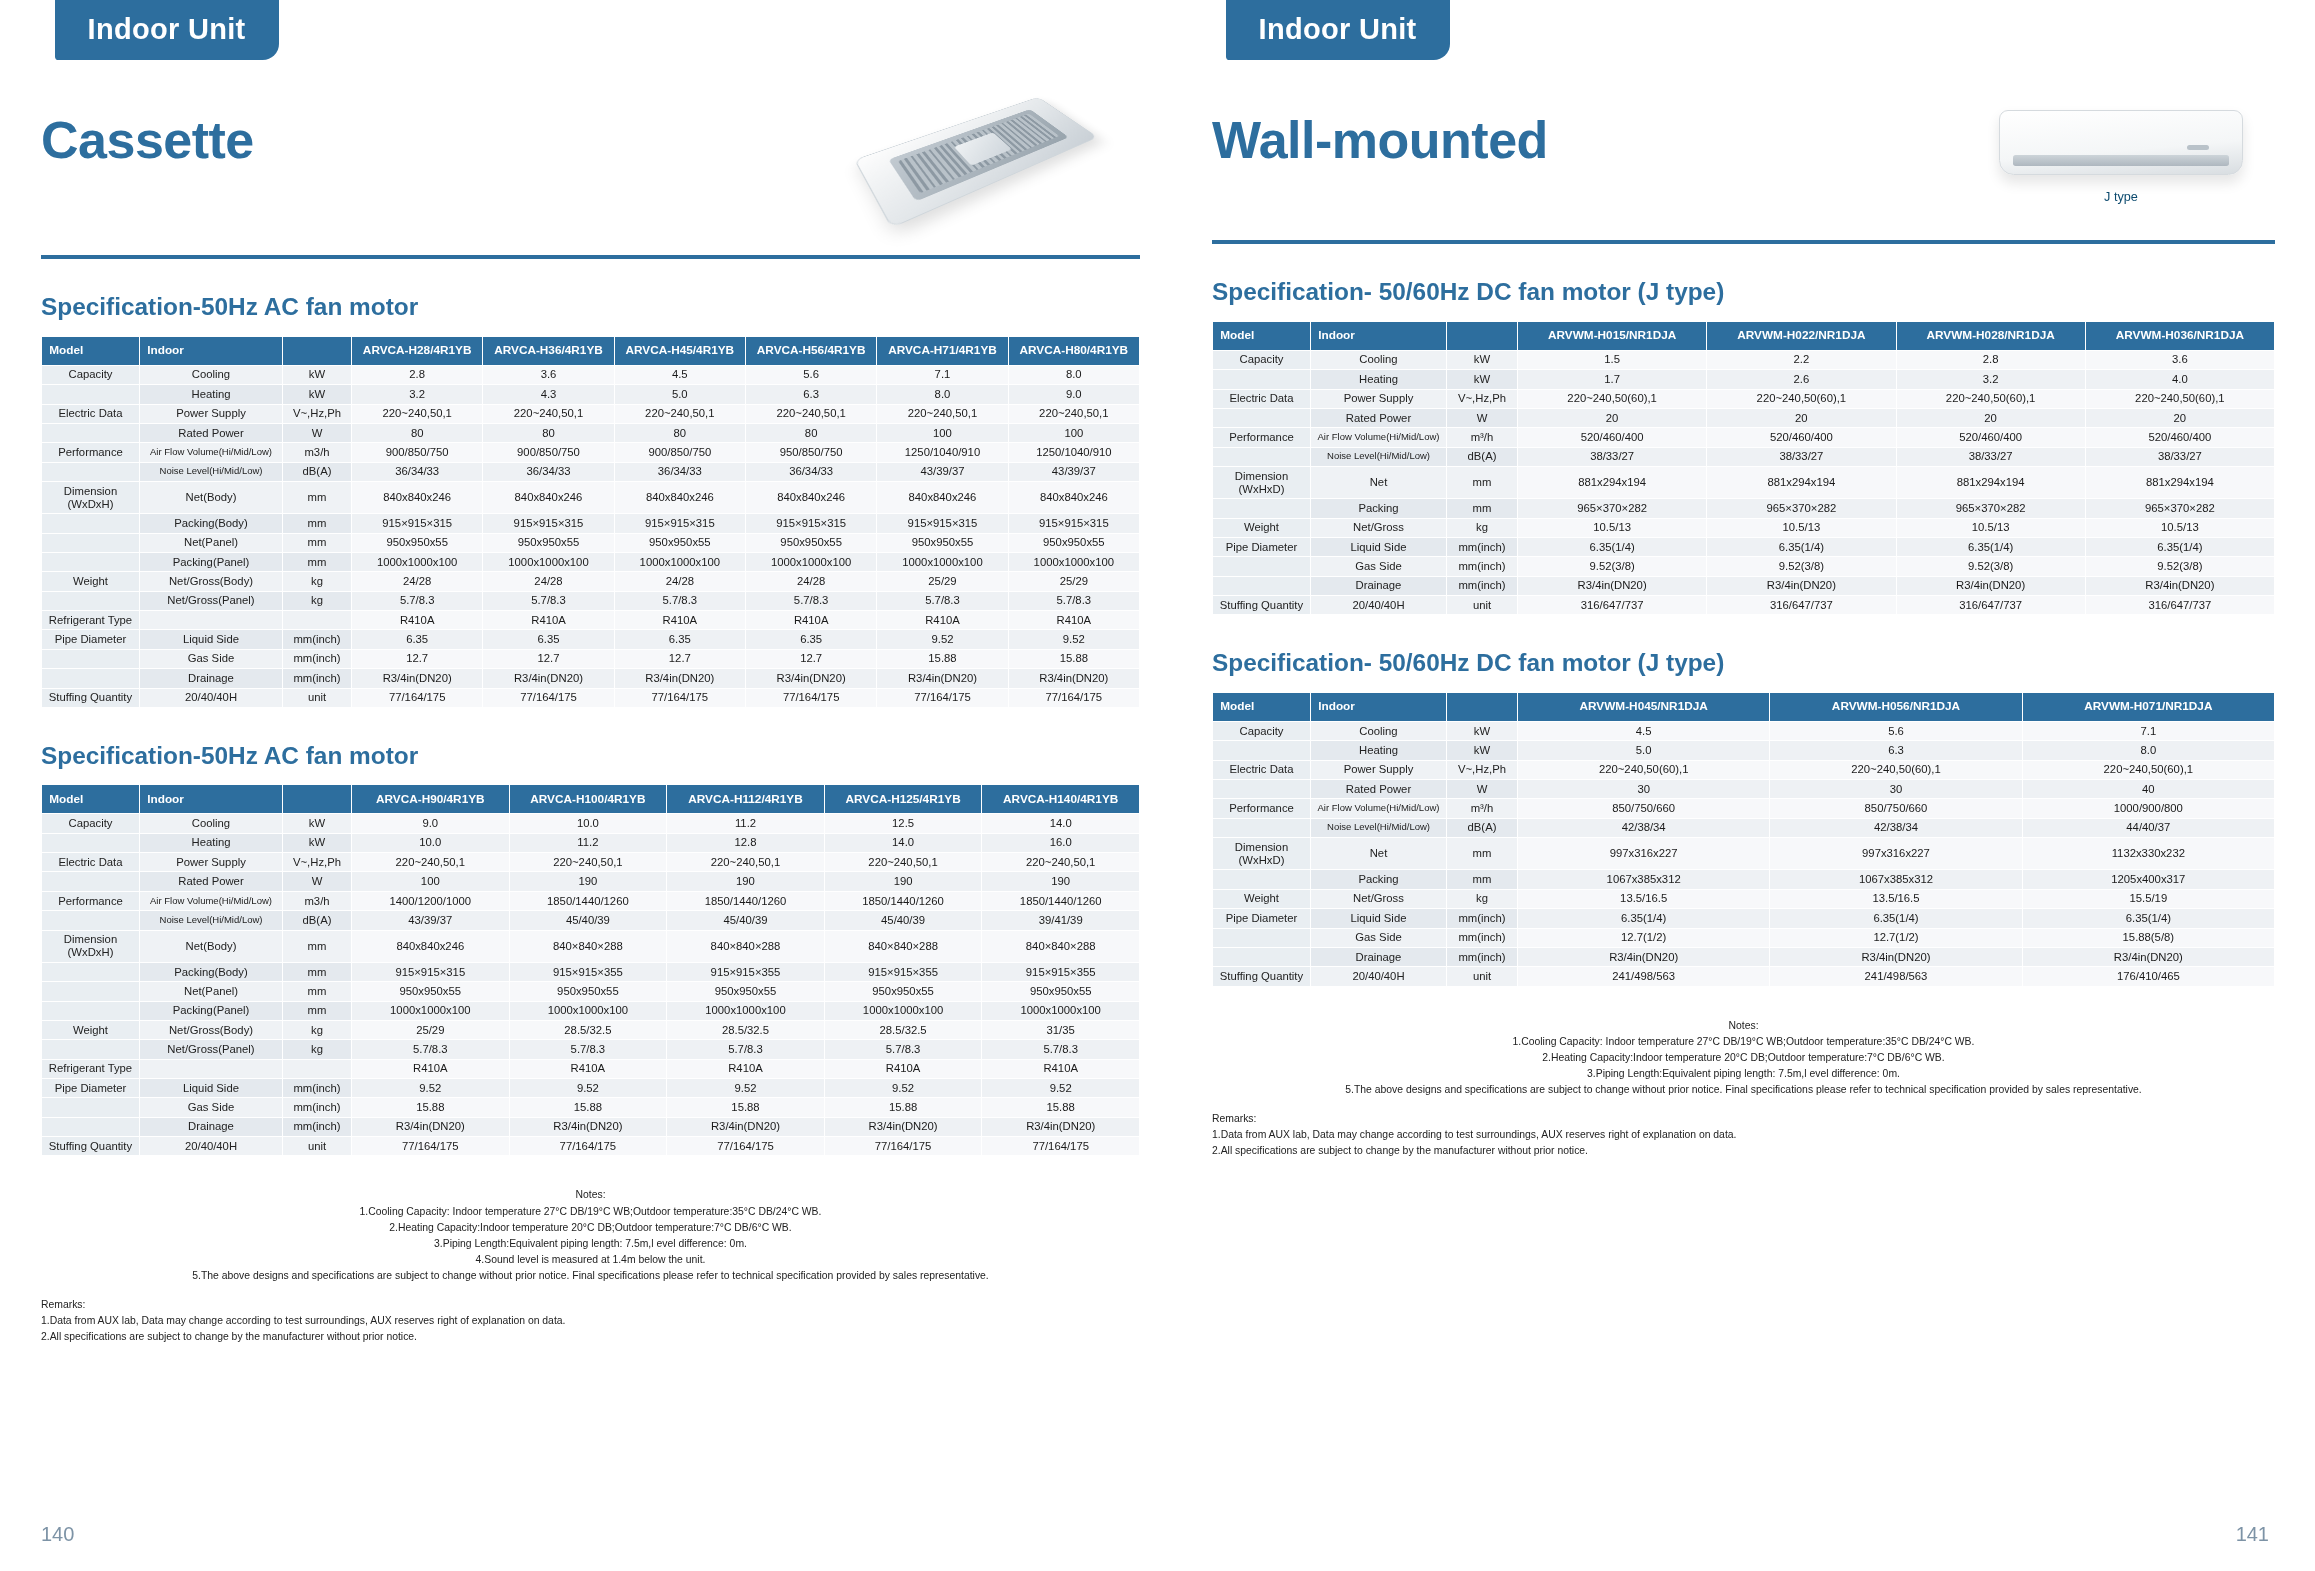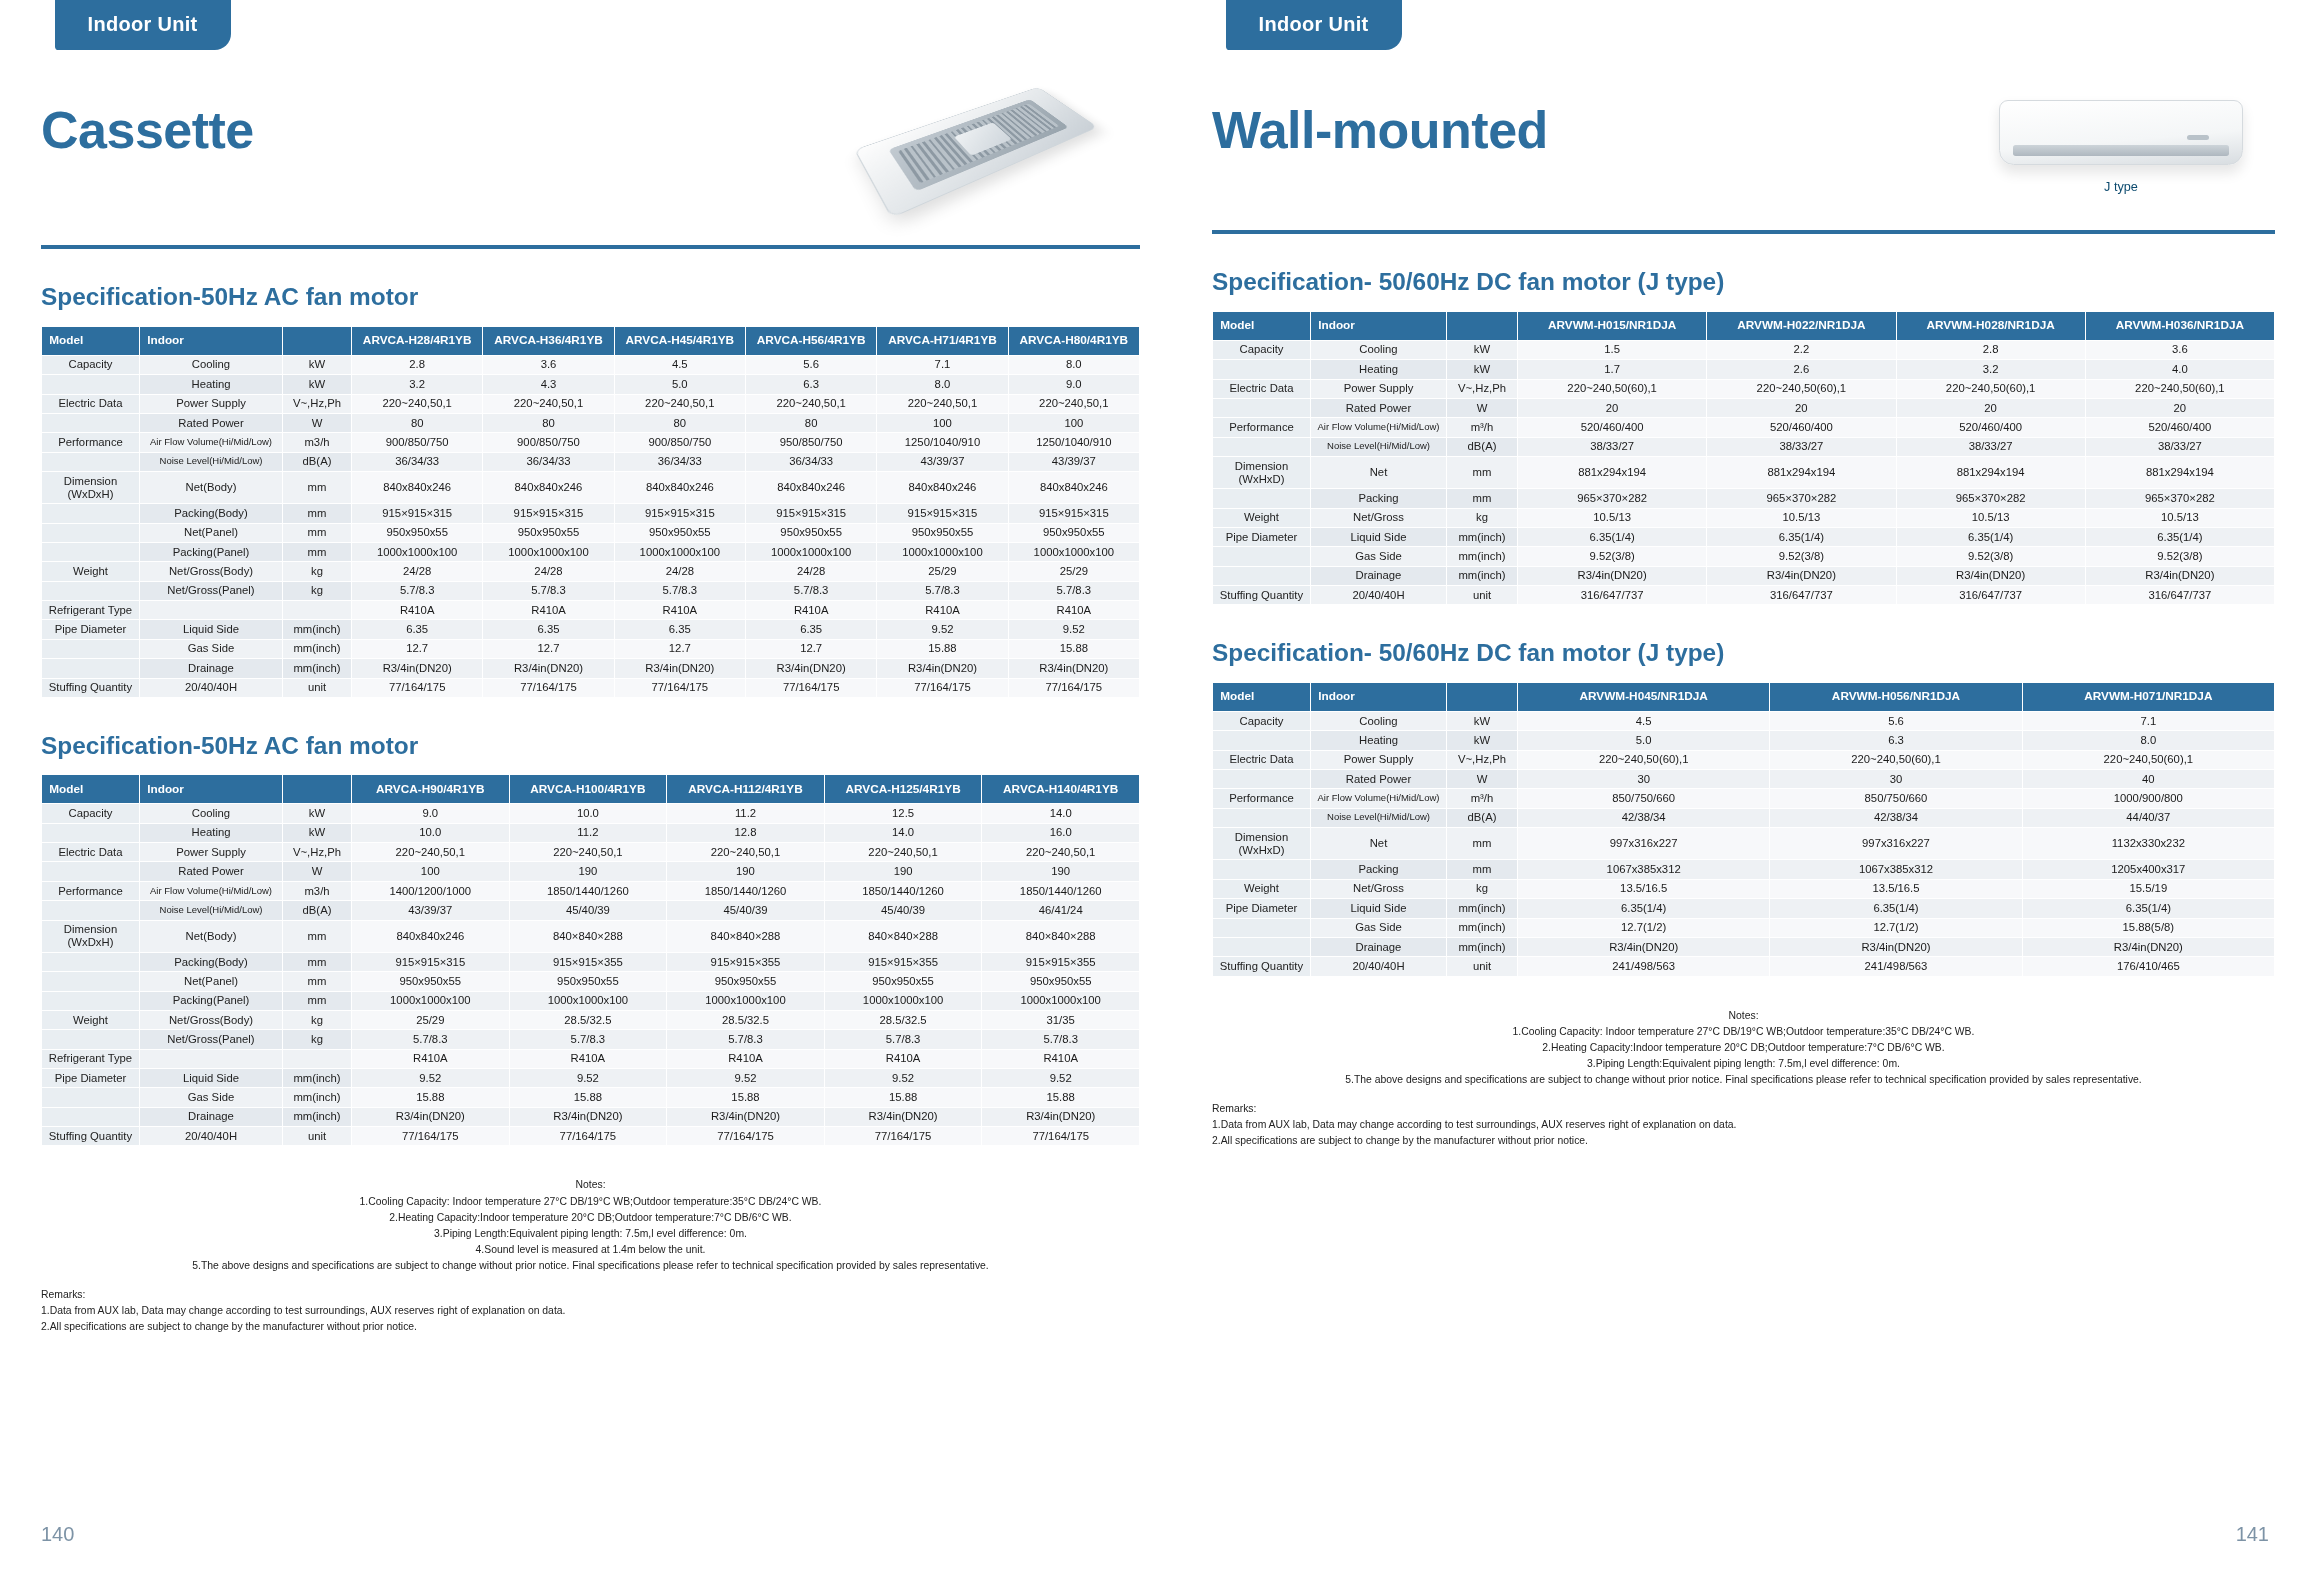--- a/index.html
+++ b/index.html
@@ -13,21 +13,21 @@
   }
   .spread { display:flex; width:2316px; height:1571px; }
   .page { position:relative; width:1158px; height:1571px; padding:0 41px; }
   .page.left  { padding-left:41px;  padding-right:18px; }
   .page.right { padding-left:54px;  padding-right:41px; }
 
   
   .tab {
     background:#2d6e9e;
     color:#ffffff;
-    font-size:20px;
+    font-size:29px;
     font-weight:bold;
     padding:12.7px 33px 14.5px 33px;
     border-bottom-right-radius:16.3px;
     border-bottom-left-radius:3.6px;
     display:inline-block;
     letter-spacing:0.3px;
   }
   .tab-wrap { margin-left:13.6px; }
 
   
@@ -477,21 +477,21 @@
             <td class="val">1850/1440/1260</td>
           </tr>
           <tr class="alt">
             <td class="grp"></td>
             <td class="sub small">Noise Level(Hi/Mid/Low)</td>
             <td class="unit">dB(A)</td>
             <td class="val">43/39/37</td>
             <td class="val">45/40/39</td>
             <td class="val">45/40/39</td>
             <td class="val">45/40/39</td>
-            <td class="val">46/41/24</td>
+            <td class="val">39/41/39</td>
           </tr>
           <tr>
             <td class="grp">Dimension (WxDxH)</td>
             <td class="sub">Net(Body)</td>
             <td class="unit">mm</td>
             <td class="val">840x840x246</td>
             <td class="val">840×840×288</td>
             <td class="val">840×840×288</td>
             <td class="val">840×840×288</td>
             <td class="val">840×840×288</td>

